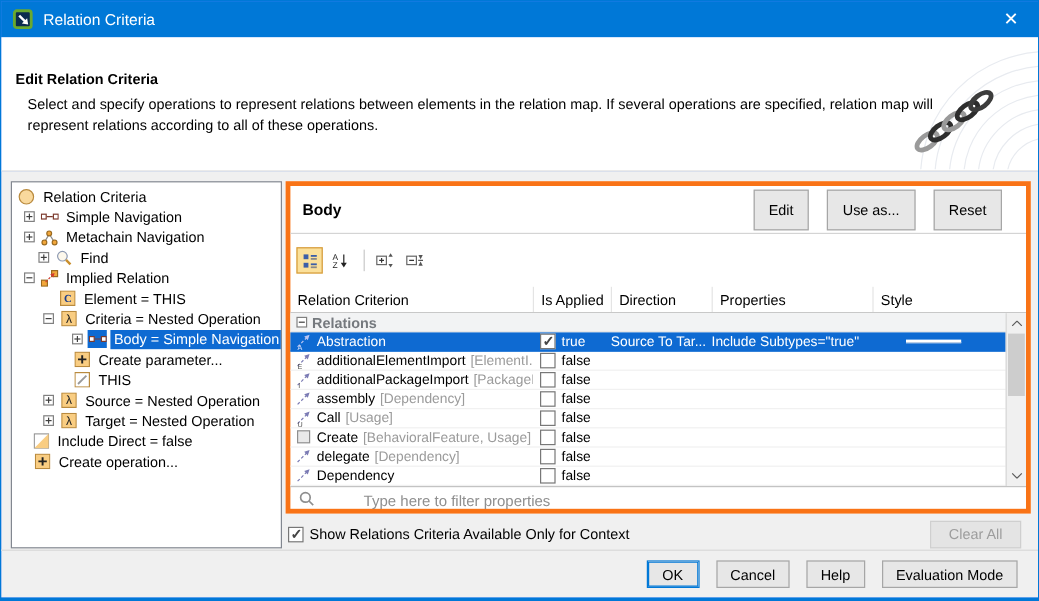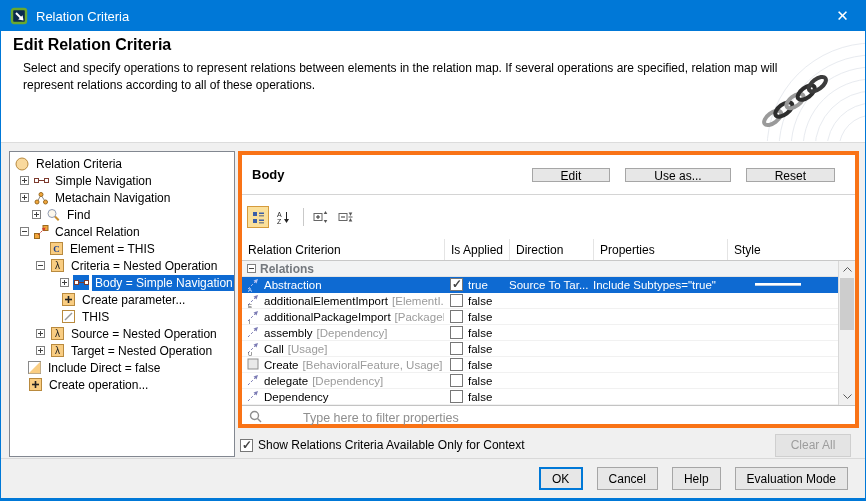--- a/index.html
+++ b/index.html
@@ -6,41 +6,41 @@
   html,body { width:866px; height:501px; font-family:"Liberation Sans",sans-serif; }
   .dialog { width:866px; height:501px; border:1px solid #0078d7; border-bottom:3px solid #0078d7;
             background:#3b82f6; position:relative; overflow:hidden; }
   
   .titlebar { height:30px; background:#0078d7; display:flex; align-items:center; padding-left:9px; }
   .titlebar .ticon18 { width:18px; height:18px; flex:none; }
   .win-title { color:#fff; font-size:13px; margin-left:8px; flex:1; }
   .close-btn { width:45px; height:30px; color:#fff; font-size:15px; display:flex; align-items:center; justify-content:center; cursor:default; }
   
   .banner { height:112px; background:#fff; border-bottom:1px solid #dcdcdc; position:relative; overflow:hidden; }
-  .banner-title { font-size:16px; font-weight:bold; padding:5px 0 0 12px; }
+  .banner-title { font-size:12px; font-weight:bold; padding:28px 0 0 12px; }
   .banner-desc { font-size:12px; padding:6px 0 0 22px; line-height:17px; white-space:nowrap; }
   .chain-wrap { position:absolute; right:0; top:6px; width:122px; height:104px; }
   
   .content { position:relative; height:316px; background:#f0f0f0; }
   
   .tree { position:absolute; left:8px; top:8px; width:226px; height:306px; background:#fff;
           border:1px solid #828790; padding-top:3px; font-size:12px; overflow:hidden; }
   .trow { height:17px; display:flex; align-items:center; white-space:nowrap; }
   .exp { width:9px; height:9px; border:1px solid #808080; background:#fff; position:relative; margin-right:4px; flex:none; }
   .exp::before { content:''; position:absolute; left:1px; right:1px; top:3px; height:1px; background:#404040; }
   .exp.plus::after { content:''; position:absolute; top:1px; bottom:1px; left:3px; width:1px; background:#404040; }
   .ticon { width:16px; height:15px; margin-right:3px; flex:none; display:flex; align-items:center; justify-content:center; }
   .tlabel { padding:1px 3px; }
   .trow.selected .tlabel { background:#0e6ad2; color:#fff; }
   .trow.selected .ticon { background:#0e6ad2; }
   
   .panel { position:absolute; left:237px; top:8px; width:621px; height:277px; background:#fff; border:4px solid #f97316; }
   .panel-head { height:40px; display:flex; align-items:center; padding:0 20px 0 10px; border-bottom:1px solid #d4d4d4; }
   .panel-title { font-weight:bold; font-size:13px; flex:1; }
-  .pbtn { height:14px; font-size:12px; padding:0 28px; background:#e7e7e7; border:1px solid #a6a6a6;
+  .pbtn { height:34px; font-size:12px; padding:0 12px; background:#e7e7e7; border:1px solid #a6a6a6;
           font-family:"Liberation Sans",sans-serif; margin-left:15px; }
   .toolbar { height:44px; display:flex; align-items:center; padding-left:5px; }
   .tool { width:22px; height:22px; display:flex; align-items:center; justify-content:center; margin-right:3px; border:1px solid transparent; }
   .tool.active { background:#fbe09a; border:1px solid #d59b3c; }
   .tsep { width:1px; height:18px; background:#c9c9c9; margin:0 6px; }
   
   .thead { display:flex; height:22px; border-bottom:1px solid #c8c8c8; font-size:12px; align-items:center; }
   .th { padding-left:6px; border-left:1px solid #e4e4e4; height:100%; display:flex; align-items:center; overflow:hidden; white-space:nowrap; }
   .th:first-child { border-left:none; }
   .col-name { width:202px; flex:none; } .col-app { width:65px; flex:none; }
@@ -168,21 +168,21 @@
       <div class="trow" style="padding-left:10px">
         <span class="exp"></span>
         <span class="ticon">
             <svg width="15" height="14">
               <rect x="9" y="0.5" width="5" height="5" fill="#f2a73b" stroke="#9a6a20"></rect>
               <rect x="0.5" y="8.5" width="5" height="5" fill="#f2a73b" stroke="#9a6a20"></rect>
               <line x1="4" y1="10" x2="10" y2="4" stroke="#d33b2f" stroke-dasharray="2,1.5"></line>
               <path d="M11.5 2.5 L7.8 3.6 L10.4 6.2 Z" fill="#d33b2f"></path>
             </svg>
           </span>
-        <span class="tlabel">Cancel Relation</span>
+        <span class="tlabel">Implied Relation</span>
       </div>
       <div class="trow" style="padding-left:38px">
         <span class="ticon">
             <svg width="13" height="13">
               <rect x="0.5" y="0.5" width="12" height="12" fill="#f9cd82" stroke="#b98a3e"></rect>
               <text x="6.5" y="10" font-size="9" font-weight="bold" fill="#1a3c8c" text-anchor="middle" font-family="Liberation Serif,serif">C</text>
             </svg>
           </span>
         <span class="tlabel">Element = THIS</span>
       </div>

